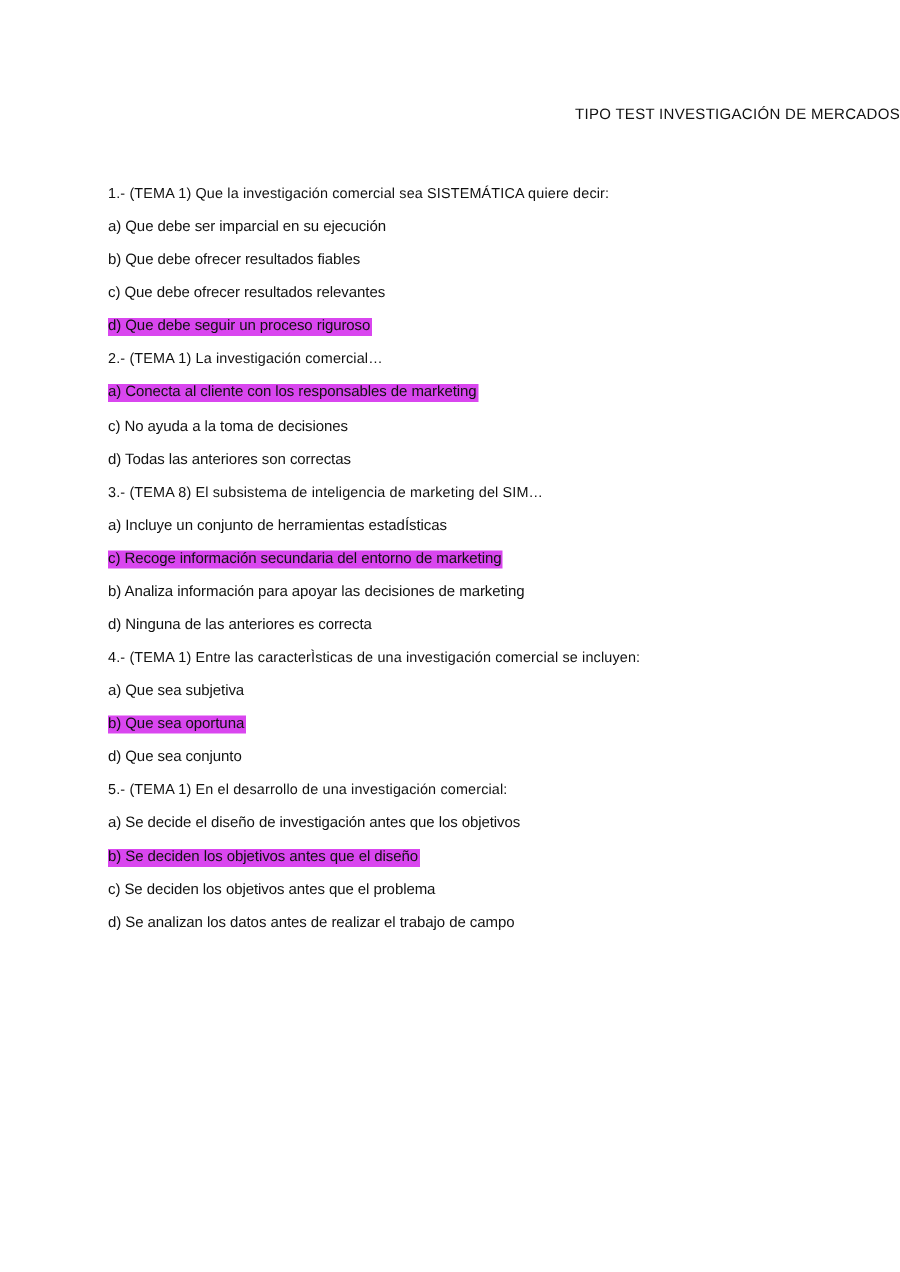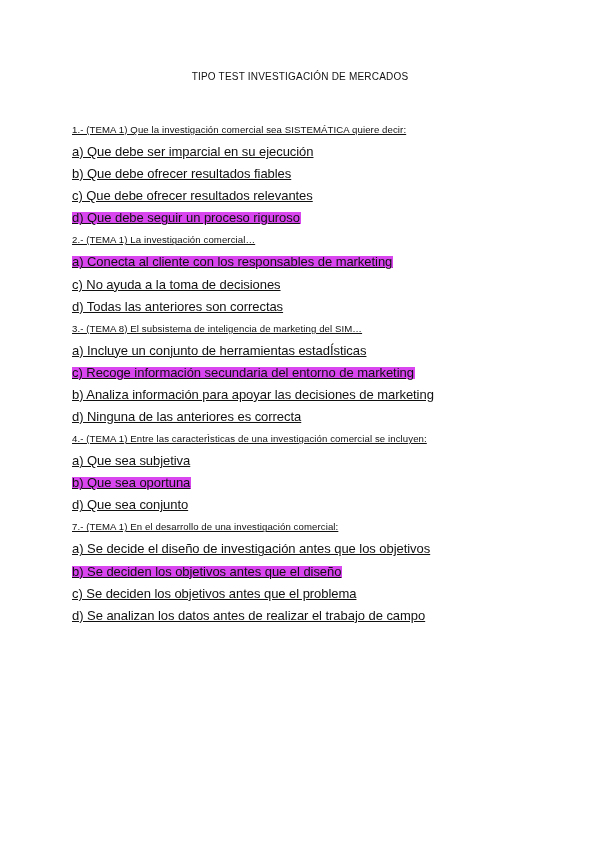--- a/index.html
+++ b/index.html
@@ -13,41 +13,40 @@
       position: relative;
       overflow: hidden;
       font-family: "Liberation Sans", sans-serif;
       color: #111111;
     }
     .page-title {
       position: absolute;
       top: 71px;
       left: 0;
       width: 600px;
-      text-align: center;
+      text-align: right;
       font-size: 10px;
       letter-spacing: 0.2px;
       line-height: 12px;
     }
     .content {
       position: absolute;
       top: 124px;
       left: 72px;
       width: 500px;
     }
     .line {
       height: 22.08px;
-      font-size: 13px;
+      font-size: 10px;
       line-height: 12px;
       white-space: nowrap;
     }
     .line span {
       display: inline-block;
       padding: 0 1px 0 0;
-      text-decoration: underline;
     }
     .question {
       font-size: 9.6px;
       letter-spacing: 0.1px;
     }
     .highlight {
       background: #d946ef;
     }
     .option span {
       letter-spacing: -0.05px;
@@ -75,19 +74,19 @@
   <div class="line option"><span>a) Incluye un conjunto de herramientas estadÍsticas</span></div>
   <div class="line option"><span class="highlight">c) Recoge información secundaria del entorno de marketing</span></div>
   <div class="line option"><span>b) Analiza información para apoyar las decisiones de marketing</span></div>
   <div class="line option"><span>d) Ninguna de las anteriores es correcta</span></div>
 
   <div class="line question"><span>4.- (TEMA 1) Entre las caracterÌsticas de una investigación comercial se incluyen:</span></div>
   <div class="line option"><span>a) Que sea subjetiva</span></div>
   <div class="line option"><span class="highlight">b) Que sea oportuna</span></div>
   <div class="line option"><span>d) Que sea conjunto</span></div>
 
-  <div class="line question"><span>7.- (TEMA 1) En el desarrollo de una investigación comercial:</span></div>
+  <div class="line question"><span>5.- (TEMA 1) En el desarrollo de una investigación comercial:</span></div>
   <div class="line option"><span>a) Se decide el diseño de investigación antes que los objetivos</span></div>
   <div class="line option"><span class="highlight">b) Se deciden los objetivos antes que el diseño</span></div>
   <div class="line option"><span>c) Se deciden los objetivos antes que el problema</span></div>
   <div class="line option"><span>d) Se analizan los datos antes de realizar el trabajo de campo</span></div>
 
 </div>
 
 </body></html>

